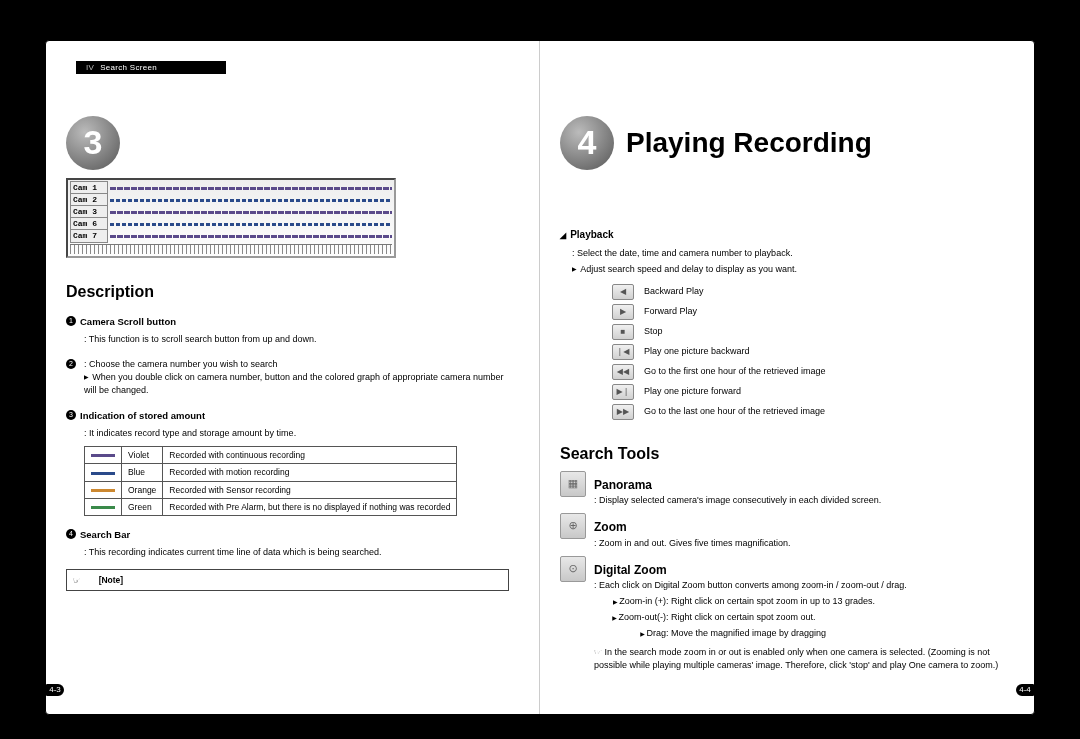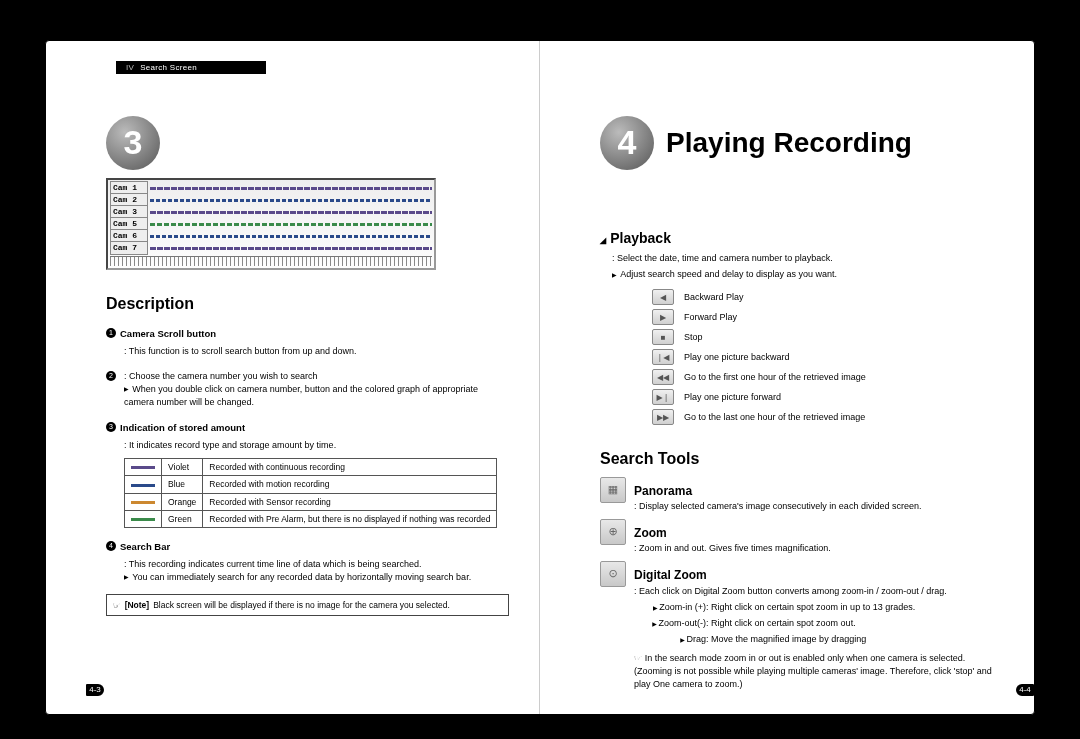--- a/index.html
+++ b/index.html
@@ -1,18 +1,18 @@
 <!DOCTYPE html>
 <html><head>
 <meta charset="utf-8">
 <style>
   * { box-sizing: border-box; margin: 0; padding: 0; }
   body { font-family: Arial, Helvetica, sans-serif; background: #000; width: 1080px; height: 739px; position: relative; color: #000; }
   .spread { position: absolute; left: 45px; top: 40px; width: 990px; height: 675px; background: #fff; display: flex; border: 1px solid #000; border-radius: 4px; overflow: hidden; }
-  .page { width: 50%; padding: 20px 30px 30px 20px; position: relative; font-size: 9px; line-height: 1.45; margin-left: 40px; }
+  .page { width: 50%; padding: 20px 30px 30px 20px; position: relative; font-size: 9px; line-height: 1.45; }
   .header-bar { position: absolute; top: 20px; left: 30px; width: 150px; height: 13px; background: #000; color: #fff; font-size: 8px; display: flex; align-items: center; padding-left: 10px; letter-spacing: .3px; }
   .header-bar .roman { color: #bbb; margin-right: 6px; }
   .divider { border-right: 1px solid #ccc; }
   .sec-head { display: flex; align-items: center; margin-top: 55px; gap: 12px; }
   .num-badge { width: 54px; height: 54px; border-radius: 50%; background: radial-gradient(circle at 35% 30%, #bbb, #555); color: #fff; font-size: 34px; font-weight: bold; display: flex; align-items: center; justify-content: center; flex-shrink: 0; }
   .sec-title { font-size: 28px; font-weight: bold; line-height: 1; }
   .sub-title { font-size: 16px; font-weight: bold; margin-top: 6px; }
   .sub-title2 { font-size: 16px; font-weight: bold; margin-top: 22px; }
   .shot { margin-top: 8px; background: linear-gradient(#eee,#fdfdfd); border: 2px inset #999; width: 330px; padding: 2px; font-size: 8px; }
   .cam-row { display: flex; align-items: center; height: 12px; }
@@ -28,27 +28,27 @@
   .desc-item { margin-top: 12px; padding-left: 14px; position: relative; }
   .desc-item .circ-num { position:absolute; left:0; top:1px; }
   .desc-head { font-weight: bold; font-size: 9.5px; }
   .desc-body { margin-top: 4px; font-size: 9px; padding-left:4px; }
   .desc-body p::before { content: ": "; }
   .arrow::before { content: "\25B6  "; font-size: 6px; vertical-align: middle; margin-right: 2px; }
   .color-table { margin-top:6px; border-collapse: collapse; font-size:8.5px; }
   .color-table td { border:1px solid #555; padding:2px 6px; vertical-align: top; }
   .swatch { display:inline-block; width:24px; height:3px; vertical-align:middle; }
   .sw-violet{background:#5a4a8a;} .sw-blue{background:#2a4a8a;} .sw-orange{background:#cc8830;} .sw-green{background:#3a8a4a;}
-  .note-box { border:1px solid #444; padding:4px 6px; margin-top:10px; font-size:8.5px; display:flex; align-items:flex-start; gap:4px; }
+  .note-box { border:1px solid #444; padding:4px 6px; margin-top:10px; font-size:8.5px; display:flex; align-items:flex-start; gap:18px; }
   .note-tag { font-weight:bold; }
   .pointer::before { content:"\261E  "; }
   .footer-tab { position:absolute; bottom:18px; width:18px; height:12px; background:#000; color:#fff; font-size:8px; display:flex; align-items:center; justify-content:center; border-radius:1px; }
   .footer-left { left:0; border-top-right-radius:6px; border-bottom-right-radius:6px; }
   .footer-right { right:0; border-top-left-radius:6px; border-bottom-left-radius:6px; }
-  .pb-head { margin-top:58px; font-weight:bold; font-size:14px; }
+  .pb-head { margin-top:58px; font-weight:bold; font-size:10px; }
   .pb-head .tri { display:inline-block; margin-right:4px; }
   .pb-head .tri::before { content:"\25E2"; font-size:8px; }
   .pb-body { padding-left:12px; margin-top:4px; }
   .btn-row { display:flex; align-items:center; gap:10px; margin-top:4px; padding-left:40px; }
   .ctl-btn { width:22px; height:16px; border:1px solid #888; background:linear-gradient(#f0f0f0,#d0d0d0); border-radius:2px; display:flex; align-items:center; justify-content:center; font-size:8px; color:#555; }
   .tool-head { font-size:12px; font-weight:bold; margin-top:6px; }
   .tool-block { display:flex; gap:8px; margin-top:6px; align-items:flex-start; }
   .tool-icon { width:26px; height:26px; background:linear-gradient(#e8e8e8,#c8c8c8); border:1px solid #999; border-radius:2px; display:flex; align-items:center; justify-content:center; font-size:11px; color:#666; flex-shrink:0; }
   .tool-body { flex:1; font-size:9px; }
   .zoom-line { display:flex; margin-top:3px; }
@@ -86,26 +86,20 @@
               <div class="bar blue"></div>
             </div>
           </div>
           <div class="cam-row">
             <div class="cam-label">Cam 3</div>
             <div class="graph">
               <div class="bar violet"></div>
             </div>
           </div>
           <div class="cam-row">
-            <div class="cam-label">Cam 5</div>
-            <div class="graph">
-              <div class="bar green"></div>
-            </div>
-          </div>
-          <div class="cam-row">
             <div class="cam-label">Cam 6</div>
             <div class="graph">
               <div class="bar blue"></div>
             </div>
           </div>
           <div class="cam-row">
             <div class="cam-label">Cam 7</div>
             <div class="graph">
               <div class="bar violet"></div>
             </div>
@@ -162,28 +156,26 @@
             </tbody>
           </table>
       </div>
     </div>
 
     <div class="desc-item">
       <span class="circ-num">4</span>
       <div class="desc-head">Search Bar</div>
       <div class="desc-body">
         <p>This recording indicates current time line of data which is being searched.</p>
-        <div class="arrow">You can immediately search for any recorded data by horizontally moving search bar.</div>
       </div>
     </div>
 
     <div class="note-box">
       <span class="pointer"></span>
       <span class="note-tag">[Note]</span>
-      <span>Black screen will be displayed if there is no image for the camera you selected.</span>
     </div>
 
     <div class="footer-tab footer-left">4-3</div>
   </div>
 
   <div class="page">
     <div class="sec-head">
       <div class="num-badge">4</div>
       <div class="sec-title">Playing Recording</div>
     </div>

